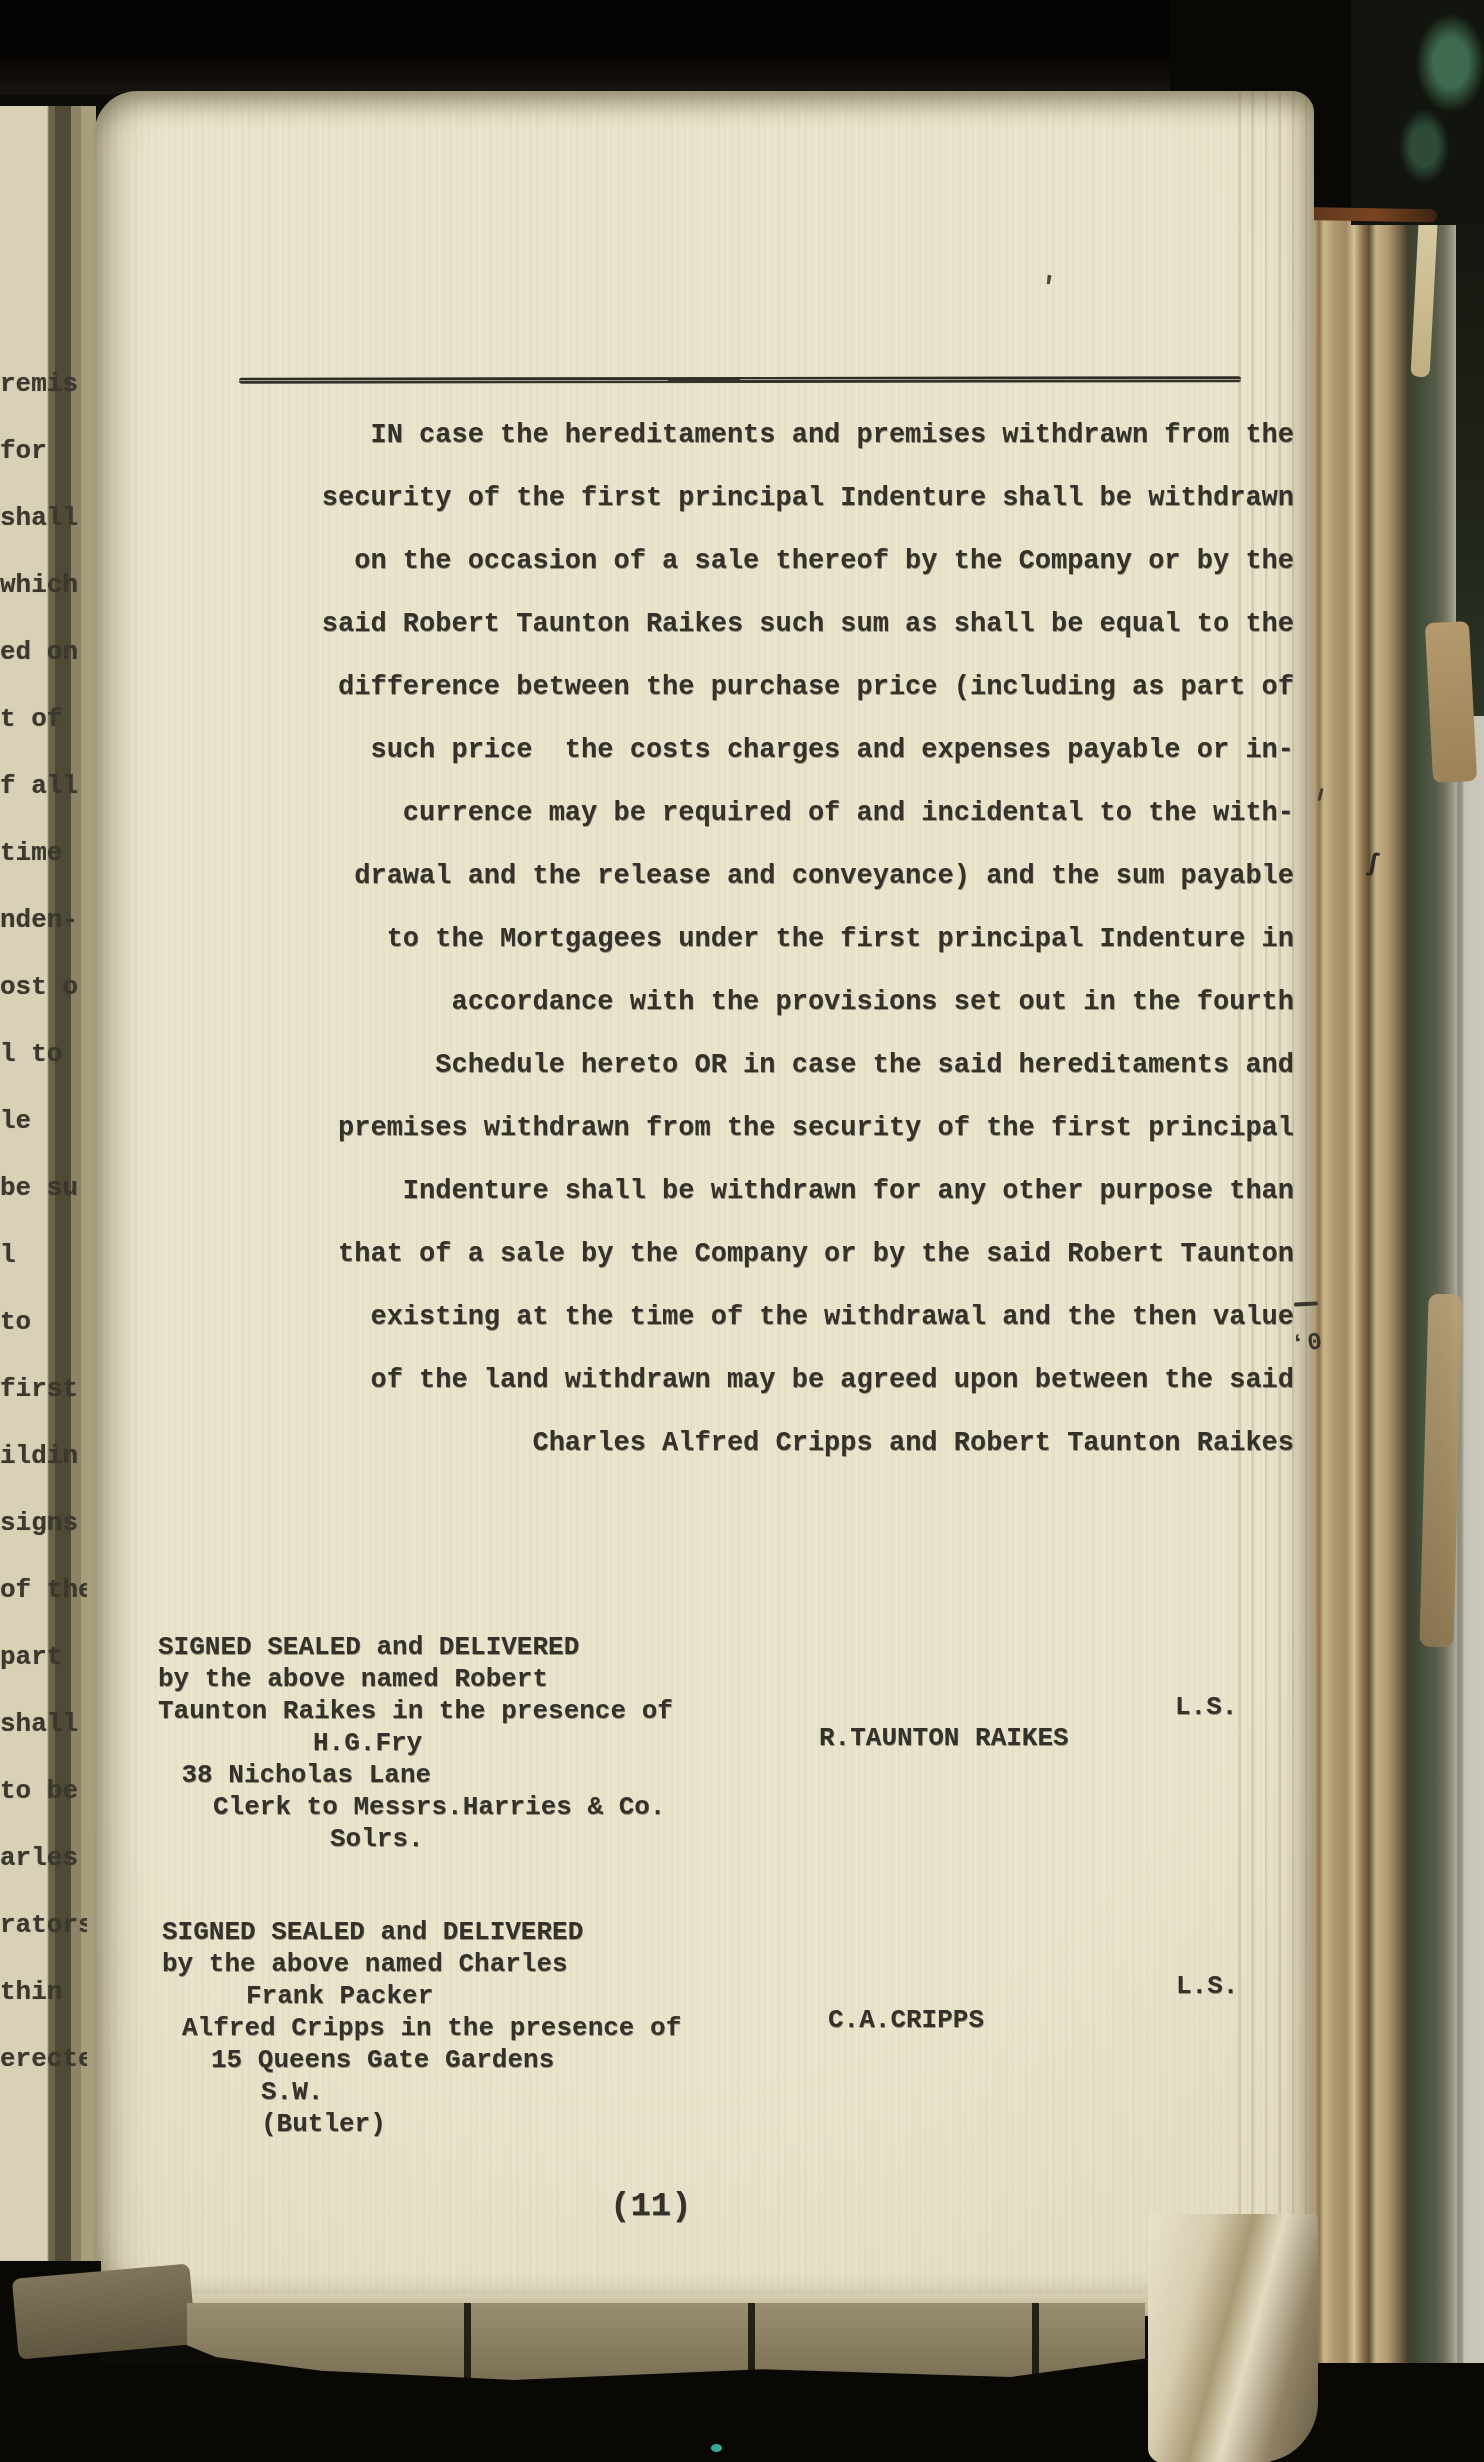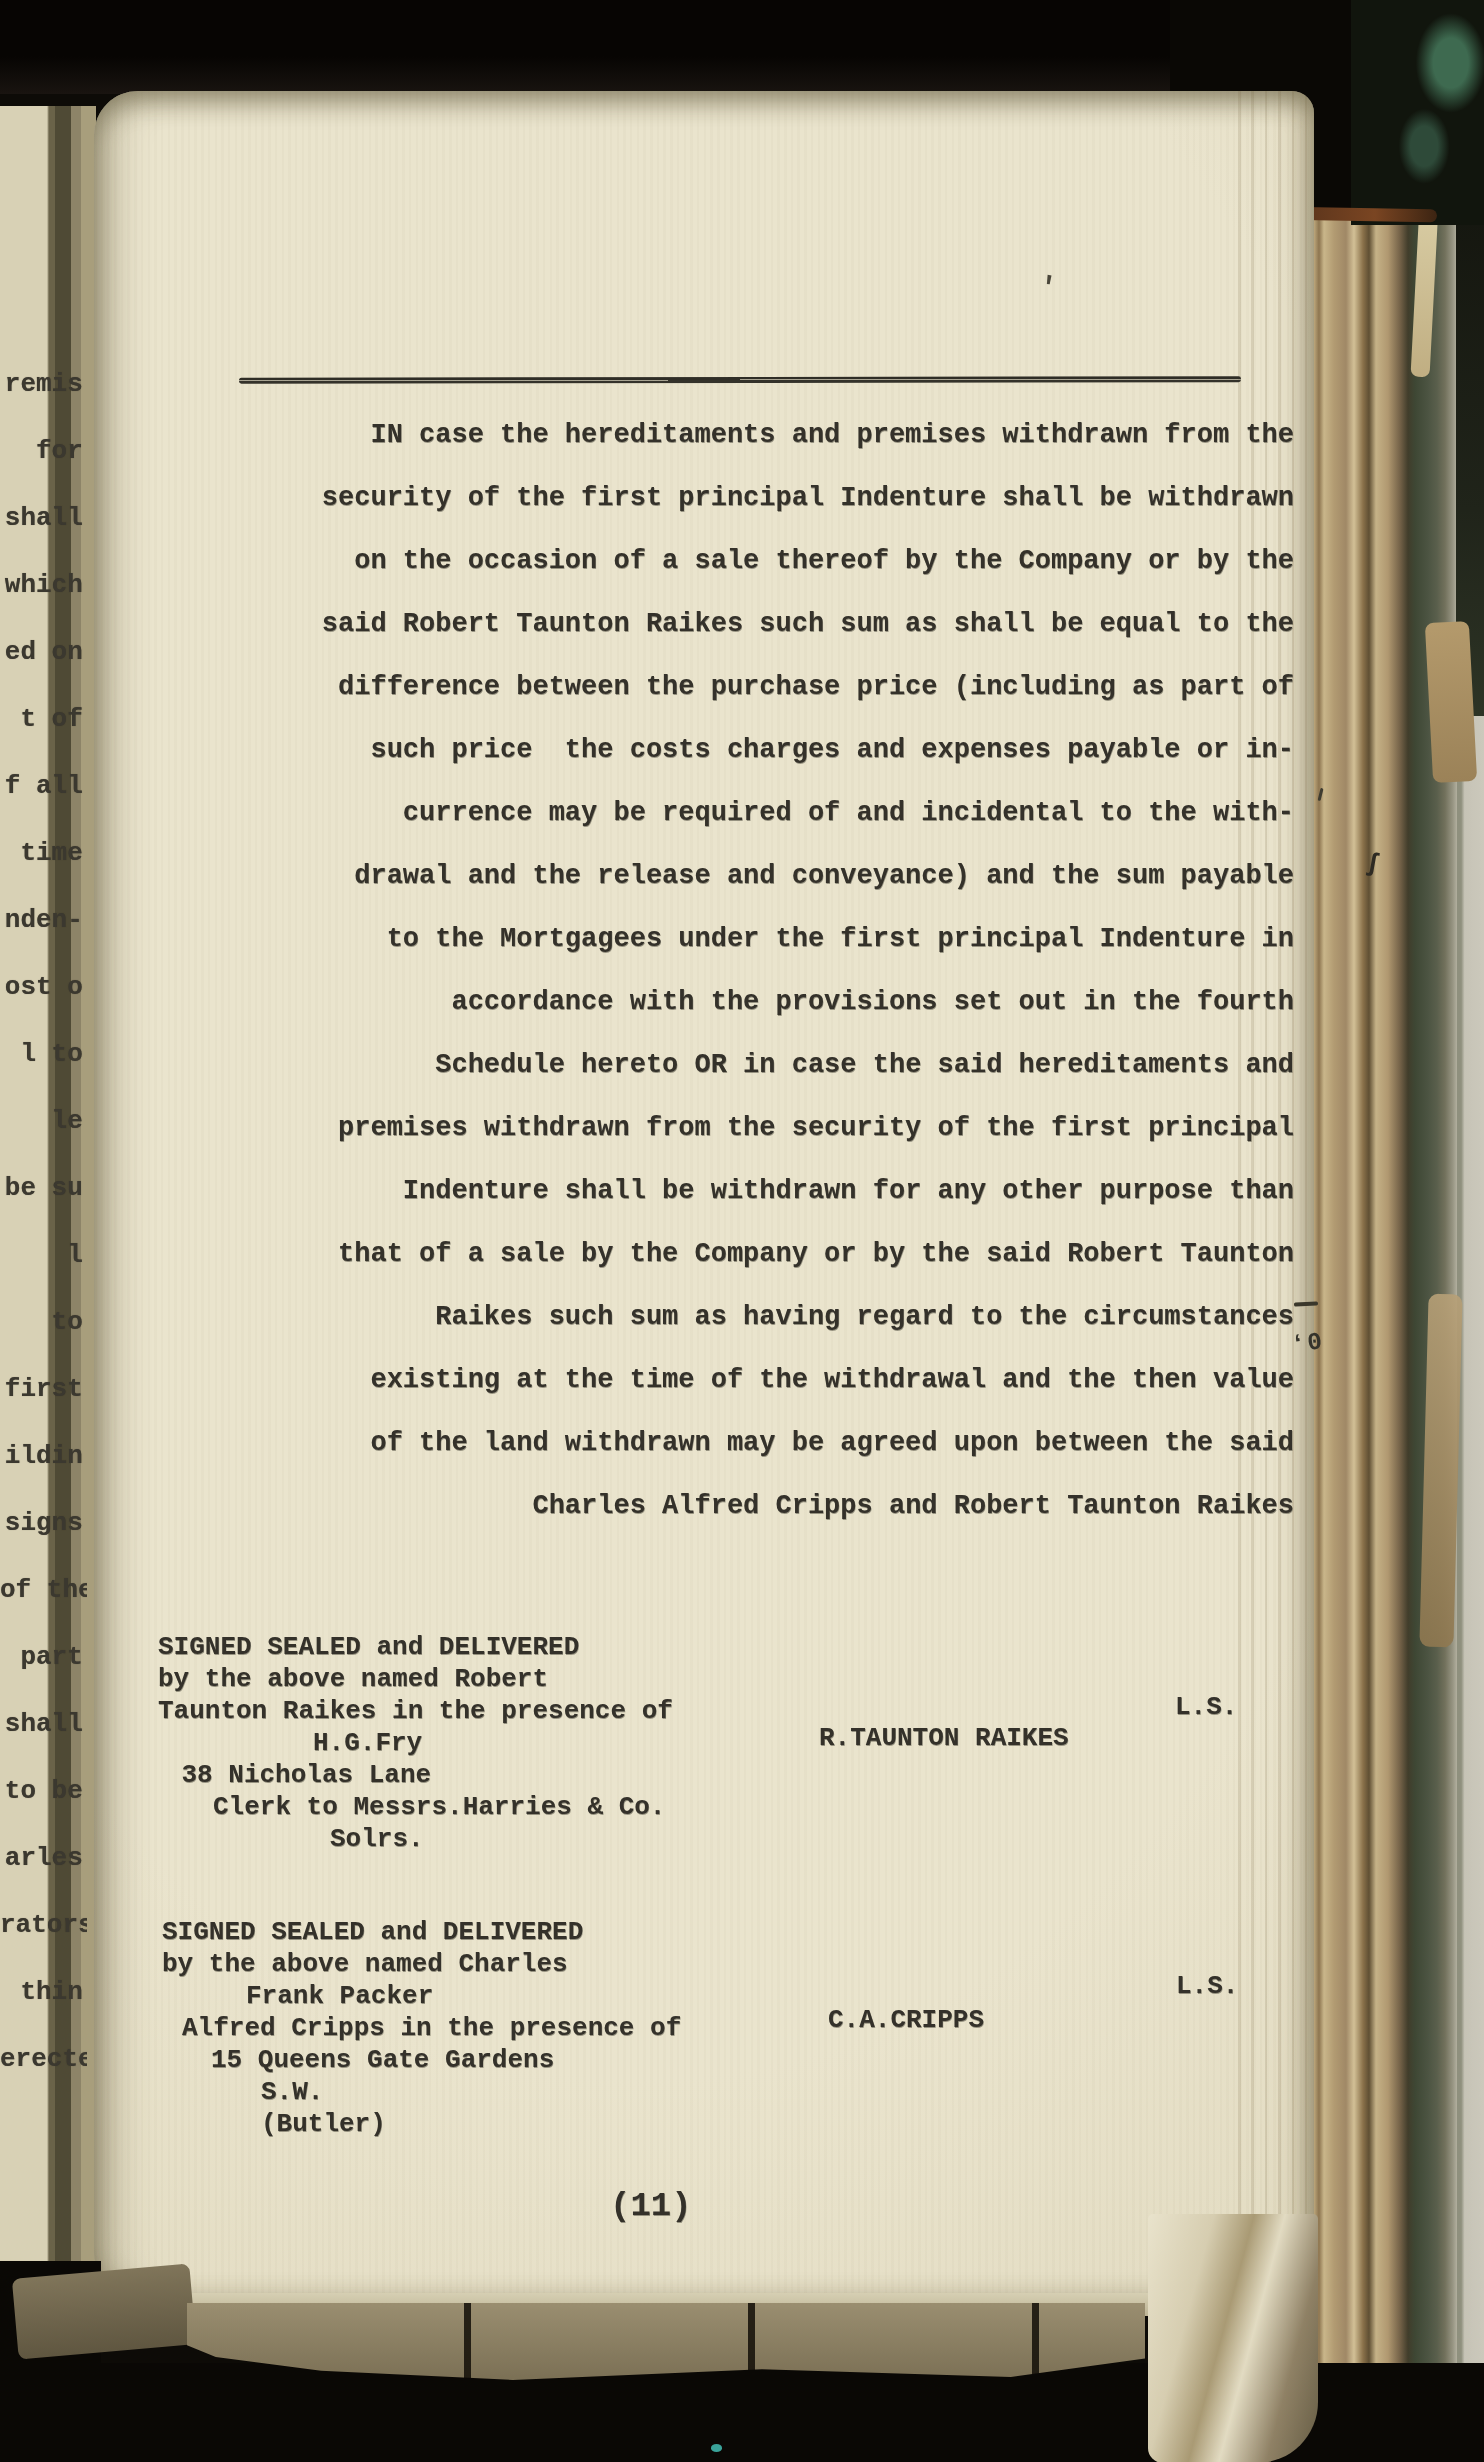--- a/index.html
+++ b/index.html
@@ -31,21 +31,21 @@
                radial-gradient(ellipse 34px 50px at 55% 65%,#2e4a39 0 40%,rgba(46,74,57,0) 75%),
                #11150d;}
   .brown-line{position:absolute;left:1282px;top:208px;width:155px;height:12.6px;background:linear-gradient(90deg,#53301a,#7a4522 60%,#3c2412);border-radius:6.7px;transform:rotate(1deg);}
   
   .left-strip{
     position:absolute;left:0;top:106px;width:96px;height:2156px;
     background:linear-gradient(90deg,#d8d1b5 0 47px,#6a6349 49px 55px,#4f4a35 55px 71px,#8d8468 71px 81px,#a89e7c 81px 96px);
   }
   .fragments{position:absolute;left:0;top:351px;width:87px;overflow:hidden;}
   .fragment{
-    height:67px;line-height:67px;text-align:right;padding-right:4.2px;
+    height:67px;line-height:67px;text-align:left;padding-right:4.2px;
     font-size:26px;font-weight:bold;color:#3b382f;white-space:pre;
     text-shadow:0 0 0.8px rgba(50,46,36,.6);
   }
   
   .main-page{
     position:absolute;left:94px;top:91px;width:1220px;height:2220px;
     background:radial-gradient(ellipse 120% 90% at 45% 40%,#eae4cd 0 55%,#e2dbc1 80%,#d7d0b4 100%);
     border-radius:44px 22px 15px 59px;
     box-shadow:inset 0 11.8px 25px rgba(70,62,38,.35), inset 22px 0 34px rgba(95,85,52,.30), inset -15px 0 29px rgba(120,100,60,.28), inset 0 -13.4px 25px rgba(100,90,55,.25);
   }
@@ -155,21 +155,20 @@
         <div class="body-line">difference between the purchase price (including as part of</div>
         <div class="body-line">such price  the costs charges and expenses payable or in-</div>
         <div class="body-line">currence may be required of and incidental to the with-</div>
         <div class="body-line">drawal and the release and conveyance) and the sum payable</div>
         <div class="body-line">to the Mortgagees under the first principal Indenture in</div>
         <div class="body-line">accordance with the provisions set out in the fourth</div>
         <div class="body-line">Schedule hereto OR in case the said hereditaments and</div>
         <div class="body-line">premises withdrawn from the security of the first principal</div>
         <div class="body-line">Indenture shall be withdrawn for any other purpose than</div>
         <div class="body-line">that of a sale by the Company or by the said Robert Taunton</div>
-        <div class="body-line">Raikes such sum as having regard to the circumstances</div>
         <div class="body-line">existing at the time of the withdrawal and the then value</div>
         <div class="body-line">of the land withdrawn may be agreed upon between the said</div>
         <div class="body-line">Charles Alfred Cripps and Robert Taunton Raikes</div>
       </div>
 
     <div class="sig-block sig1">
       <div class="sig-lines tw">
           <div class="sig-line" style="padding-left: 0px;">SIGNED SEALED and DELIVERED</div>
           <div class="sig-line" style="padding-left: 0px;">by the above named Robert</div>
           <div class="sig-line" style="padding-left: 0px;">Taunton Raikes in the presence of</div>

